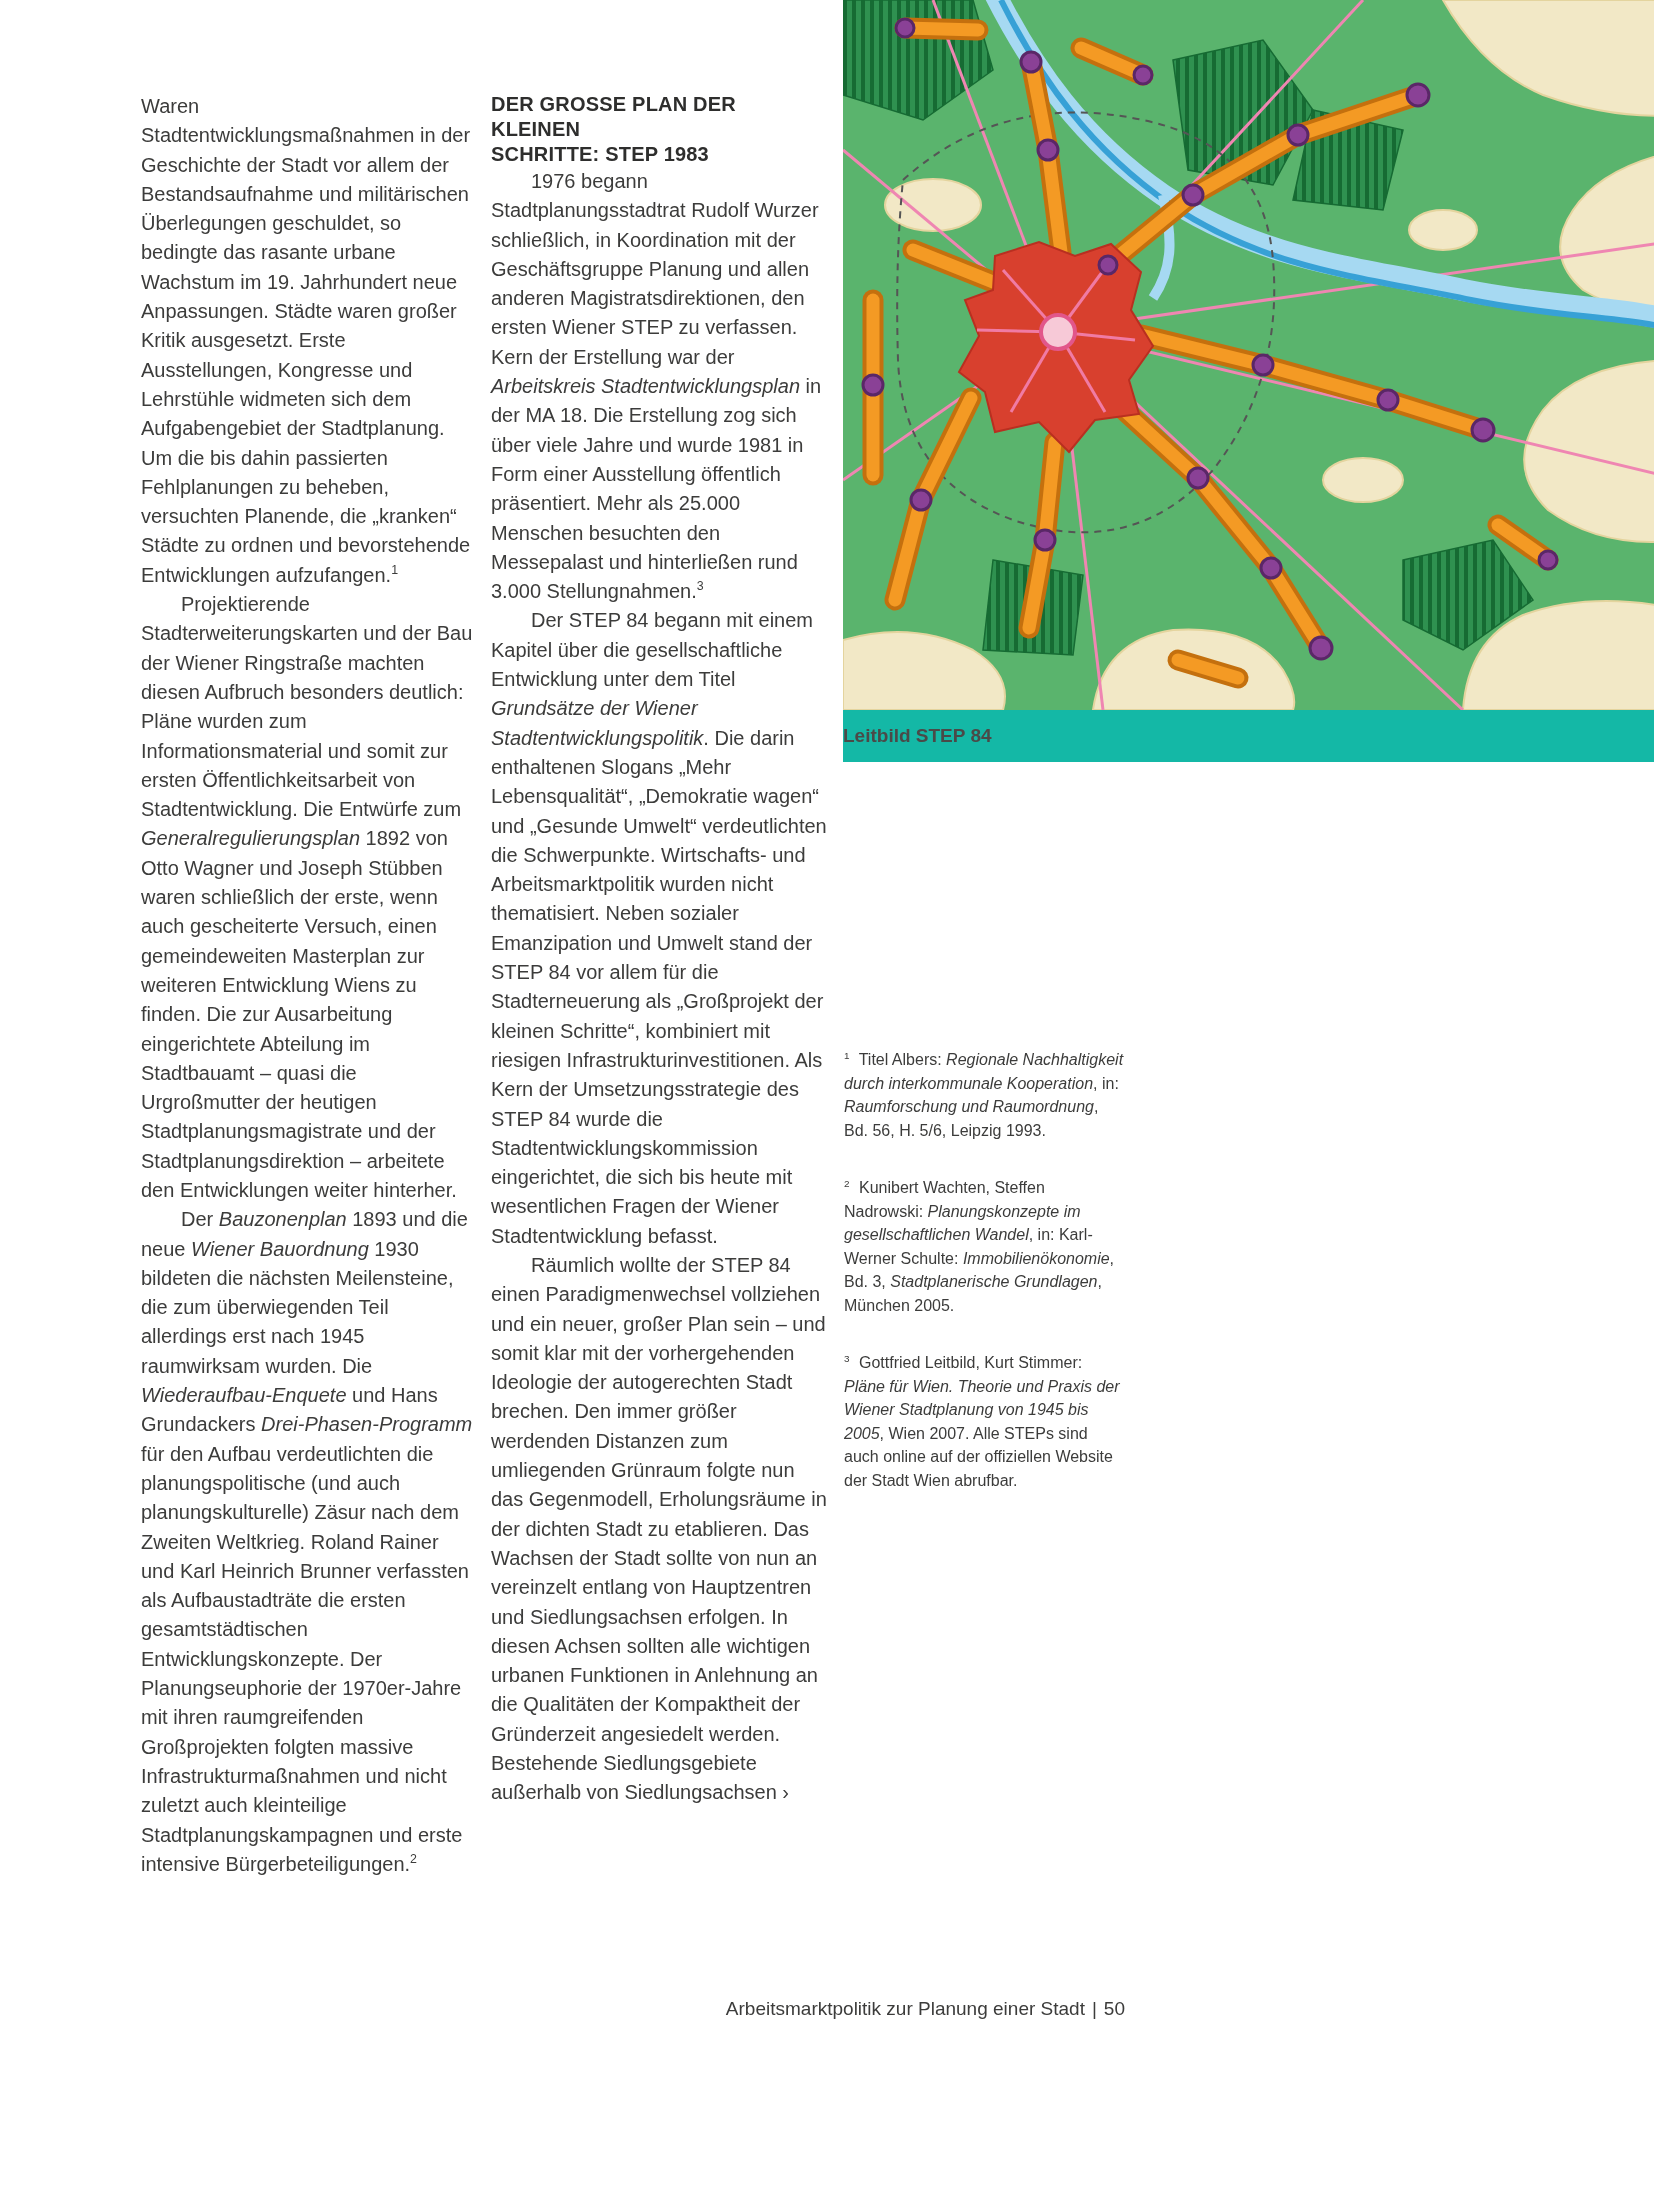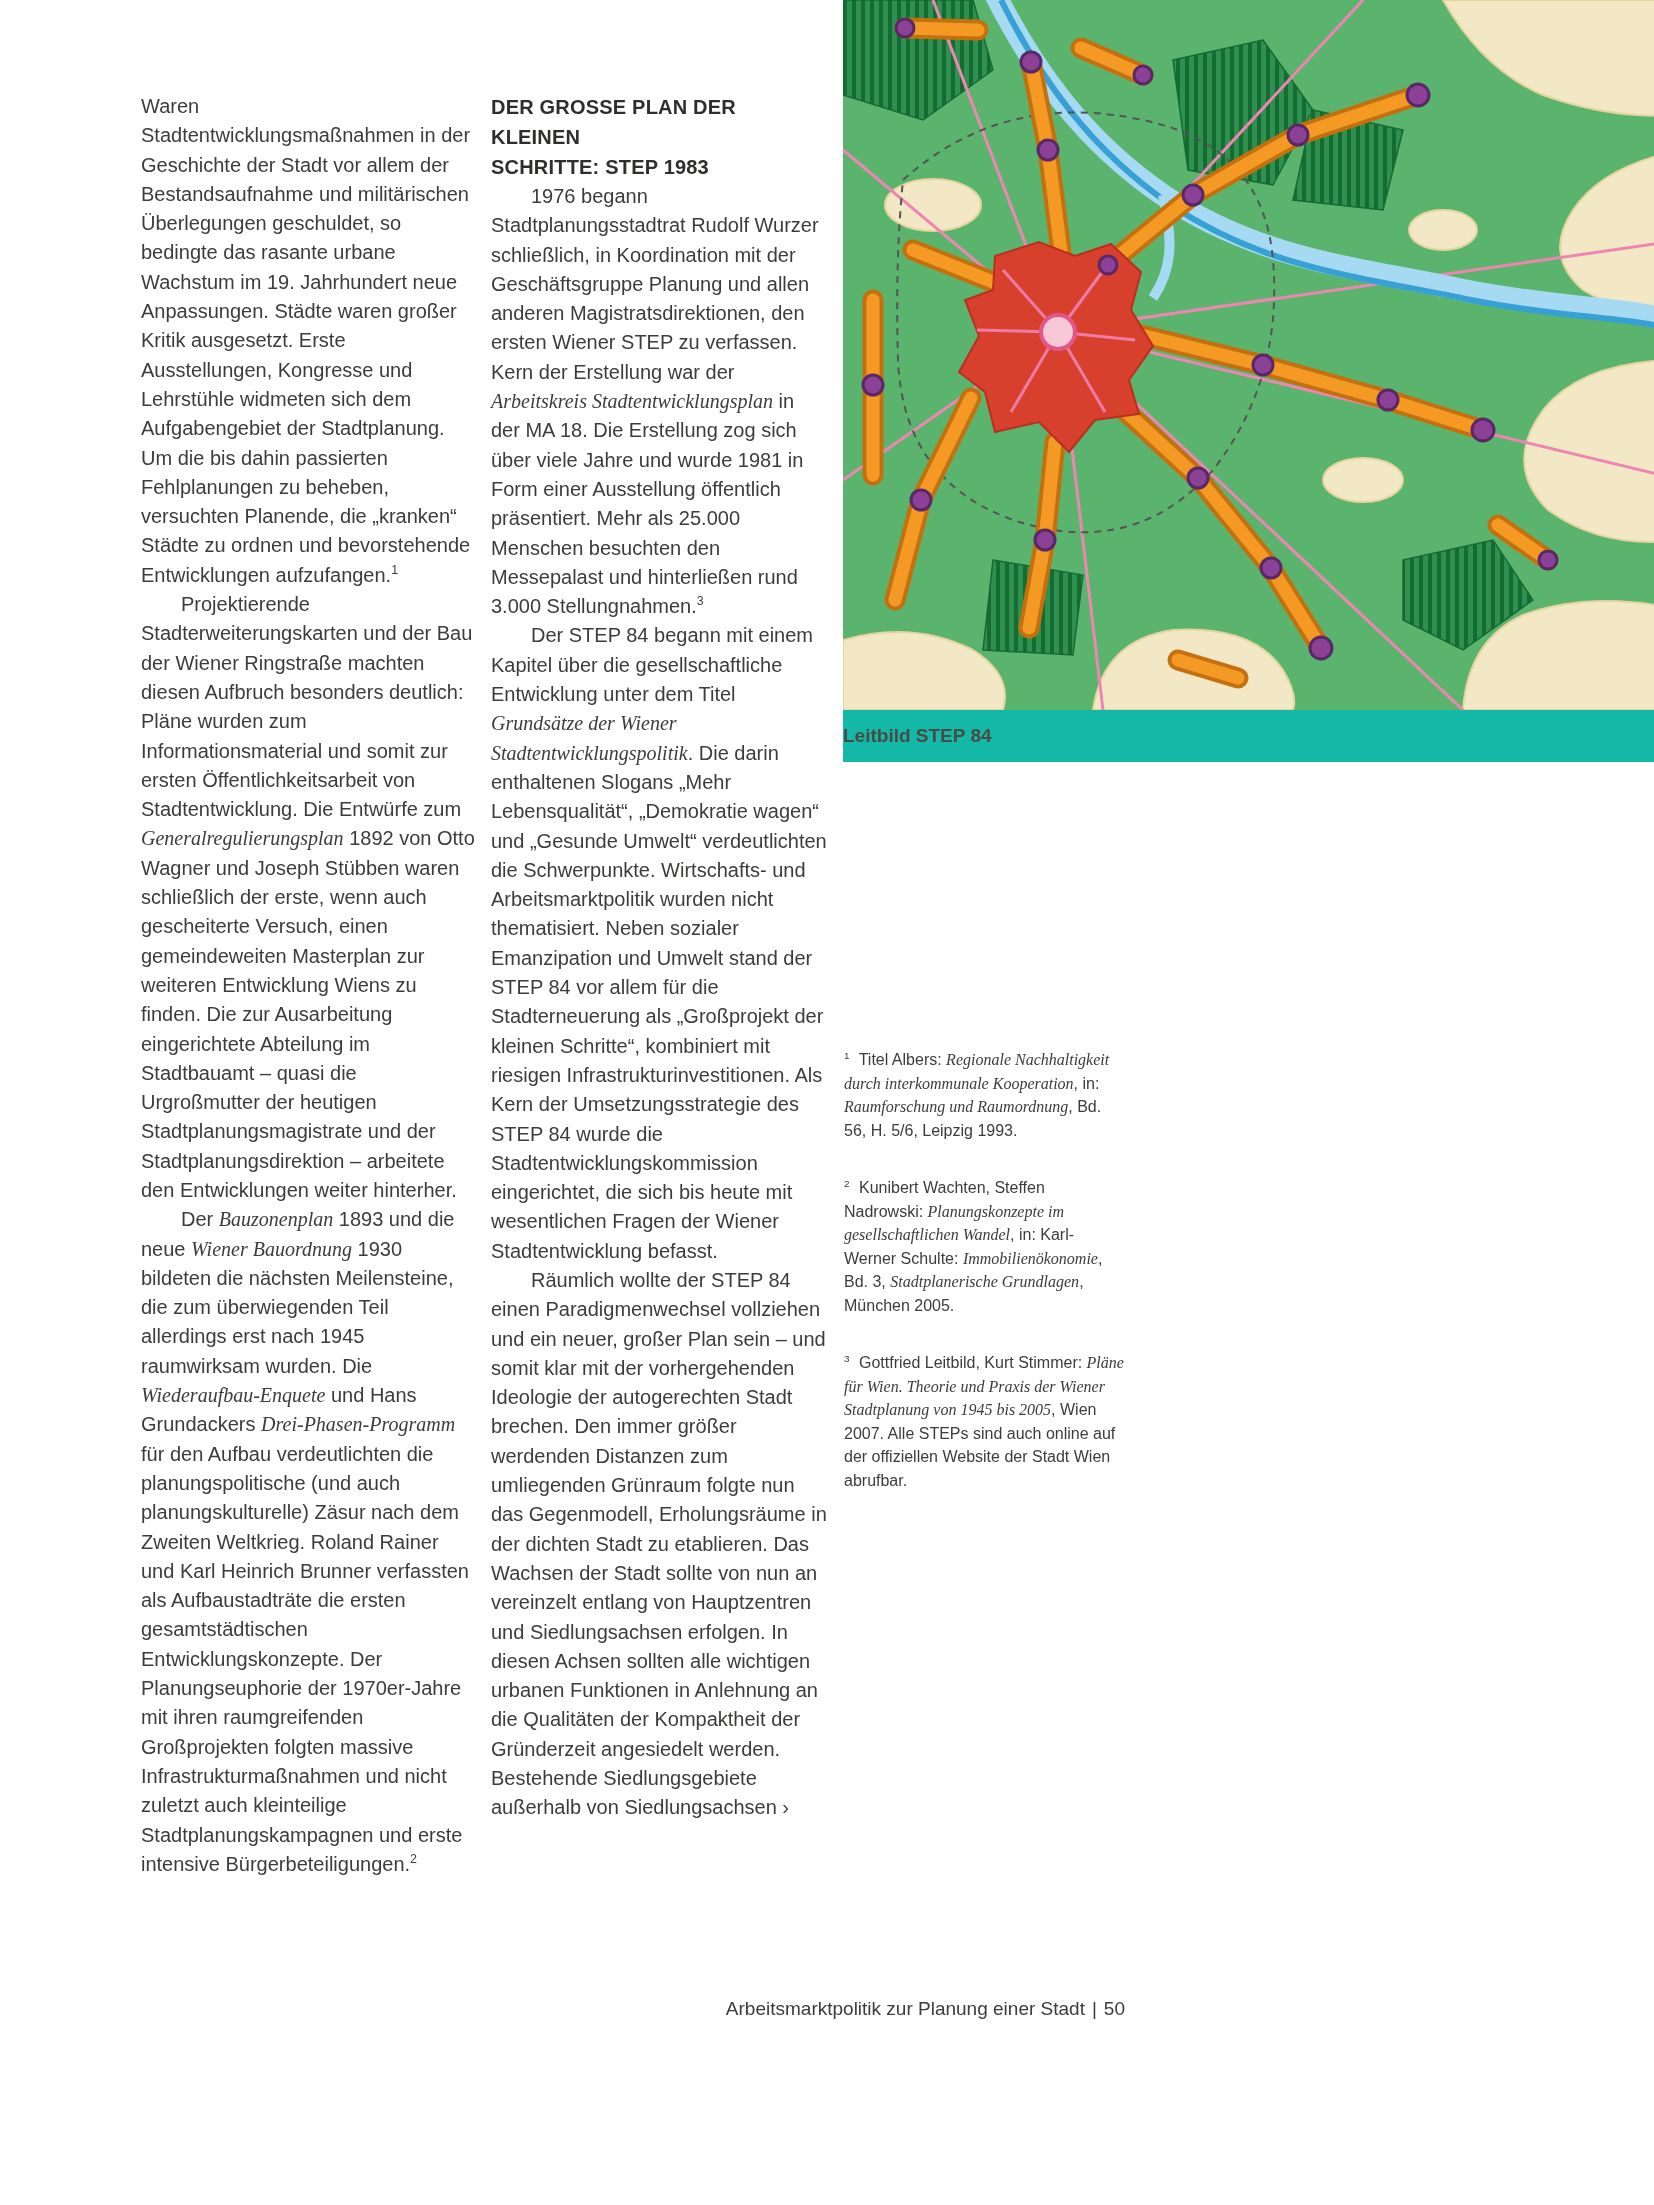--- a/index.html
+++ b/index.html
@@ -6,23 +6,23 @@
   html,body { background:#ffffff; }
   .page {
     position:relative; width:1654px; height:2205px; background:#ffffff;
     font-family:"Liberation Sans", sans-serif; color:#3c3c3b; overflow:hidden;margin-left:28px;
   }
   .col { position:absolute; top:92px; width:336px; font-size:20px; line-height:29.3px; text-align:left; }
   .col-left { left:113px; }
   .col-middle { left:463px; }
   .body-p { margin:0; }
   .body-p.indent { text-indent:40px; }
-  .it { font-style:italic;font-family:Liberation Serif, serif; }
+  .it { font-style:italic; }
   sup { font-size:0.62em; vertical-align:super; line-height:0; }
-  .heading { font-weight:bold; font-size:20px; line-height:30px; color:#2e2e2d; letter-spacing:0.2px; }
+  .heading { font-weight:bold; font-size:20px; line-height:25px; color:#2e2e2d; letter-spacing:0.2px; }
   .heading .hline { display:block; }
 
   .map-figure { position:absolute; left:815px; top:0; width:839px; height:710px; }
   .map-svg { display:block; width:839px; height:710px; }
   .caption-band {
     position:absolute; left:815px; top:710px; width:839px; height:52px;
     background:#14b8a6; display:flex; align-items:center; 
     font-size:19px; color:#4a4a48;font-weight:bold;
   }
 

